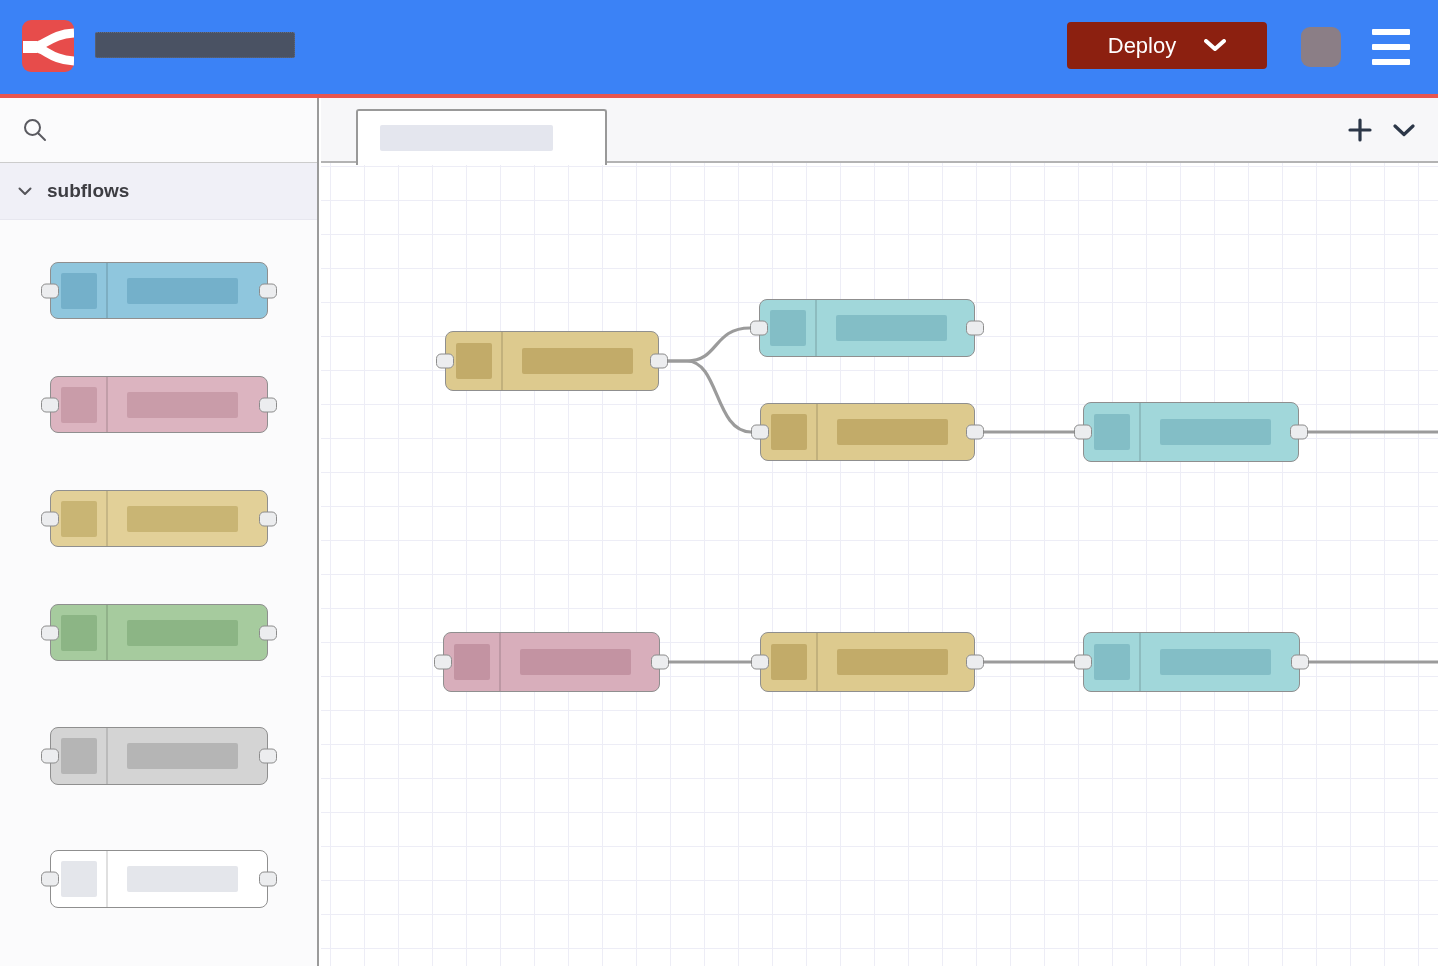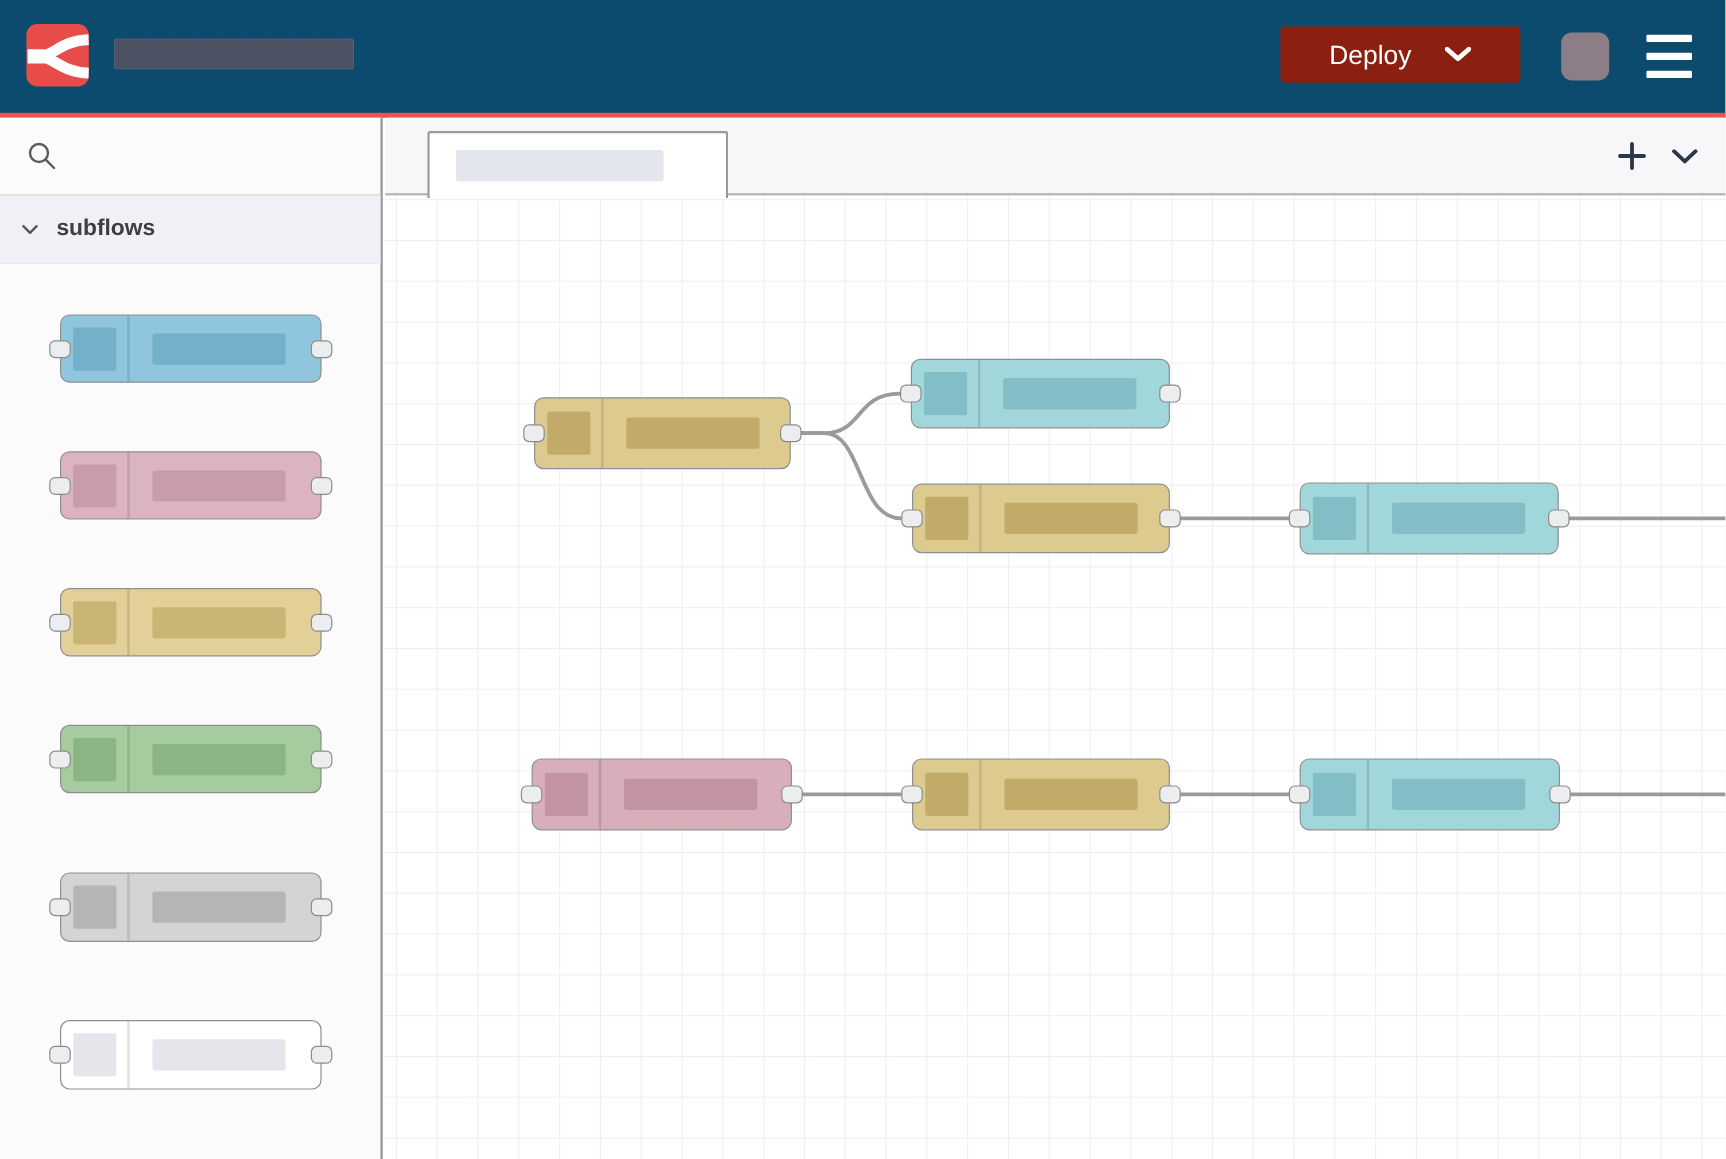--- a/index.html
+++ b/index.html
@@ -2,21 +2,21 @@
 <html><head>
 <meta charset="utf-8">
 <style>
   * { margin:0; padding:0; box-sizing:border-box; }
   html,body { width:1438px; height:966px; overflow:hidden;
     font-family:"Liberation Sans", sans-serif; background:#fff; }
   .stage { position:relative; width:1438px; height:966px; }
 
   
   .header { position:absolute; left:0; top:0; width:100%; height:98px;
-    background:#0c4a6e; border-bottom:4px solid #e8554e;text-decoration:underline; }
+    background:#3b82f6; border-bottom:4px solid #e8554e;text-decoration:underline; }
   .logo { position:absolute; left:22px; top:20px; width:52px; height:52px;
     background:#e74c4b; border-radius:9px; }
   .logo svg { position:absolute; inset:0; }
   .header-title-ph { position:absolute; left:95px; top:32px; width:200px; height:26px;
     background:#4a5263; border:1px dotted #636c80; border-radius:2px; }
   .deploy-btn { position:absolute; left:1067px; top:22px; width:200px; height:47px;
     background:#8c2010; border:none; border-radius:4px; color:#fff; font-size:22px;
     display:flex; align-items:center; justify-content:center; gap:28px; cursor:pointer;
     font-family:"Liberation Sans", sans-serif; }
   .avatar { position:absolute; left:1301px; top:27px; width:40px; height:40px;

